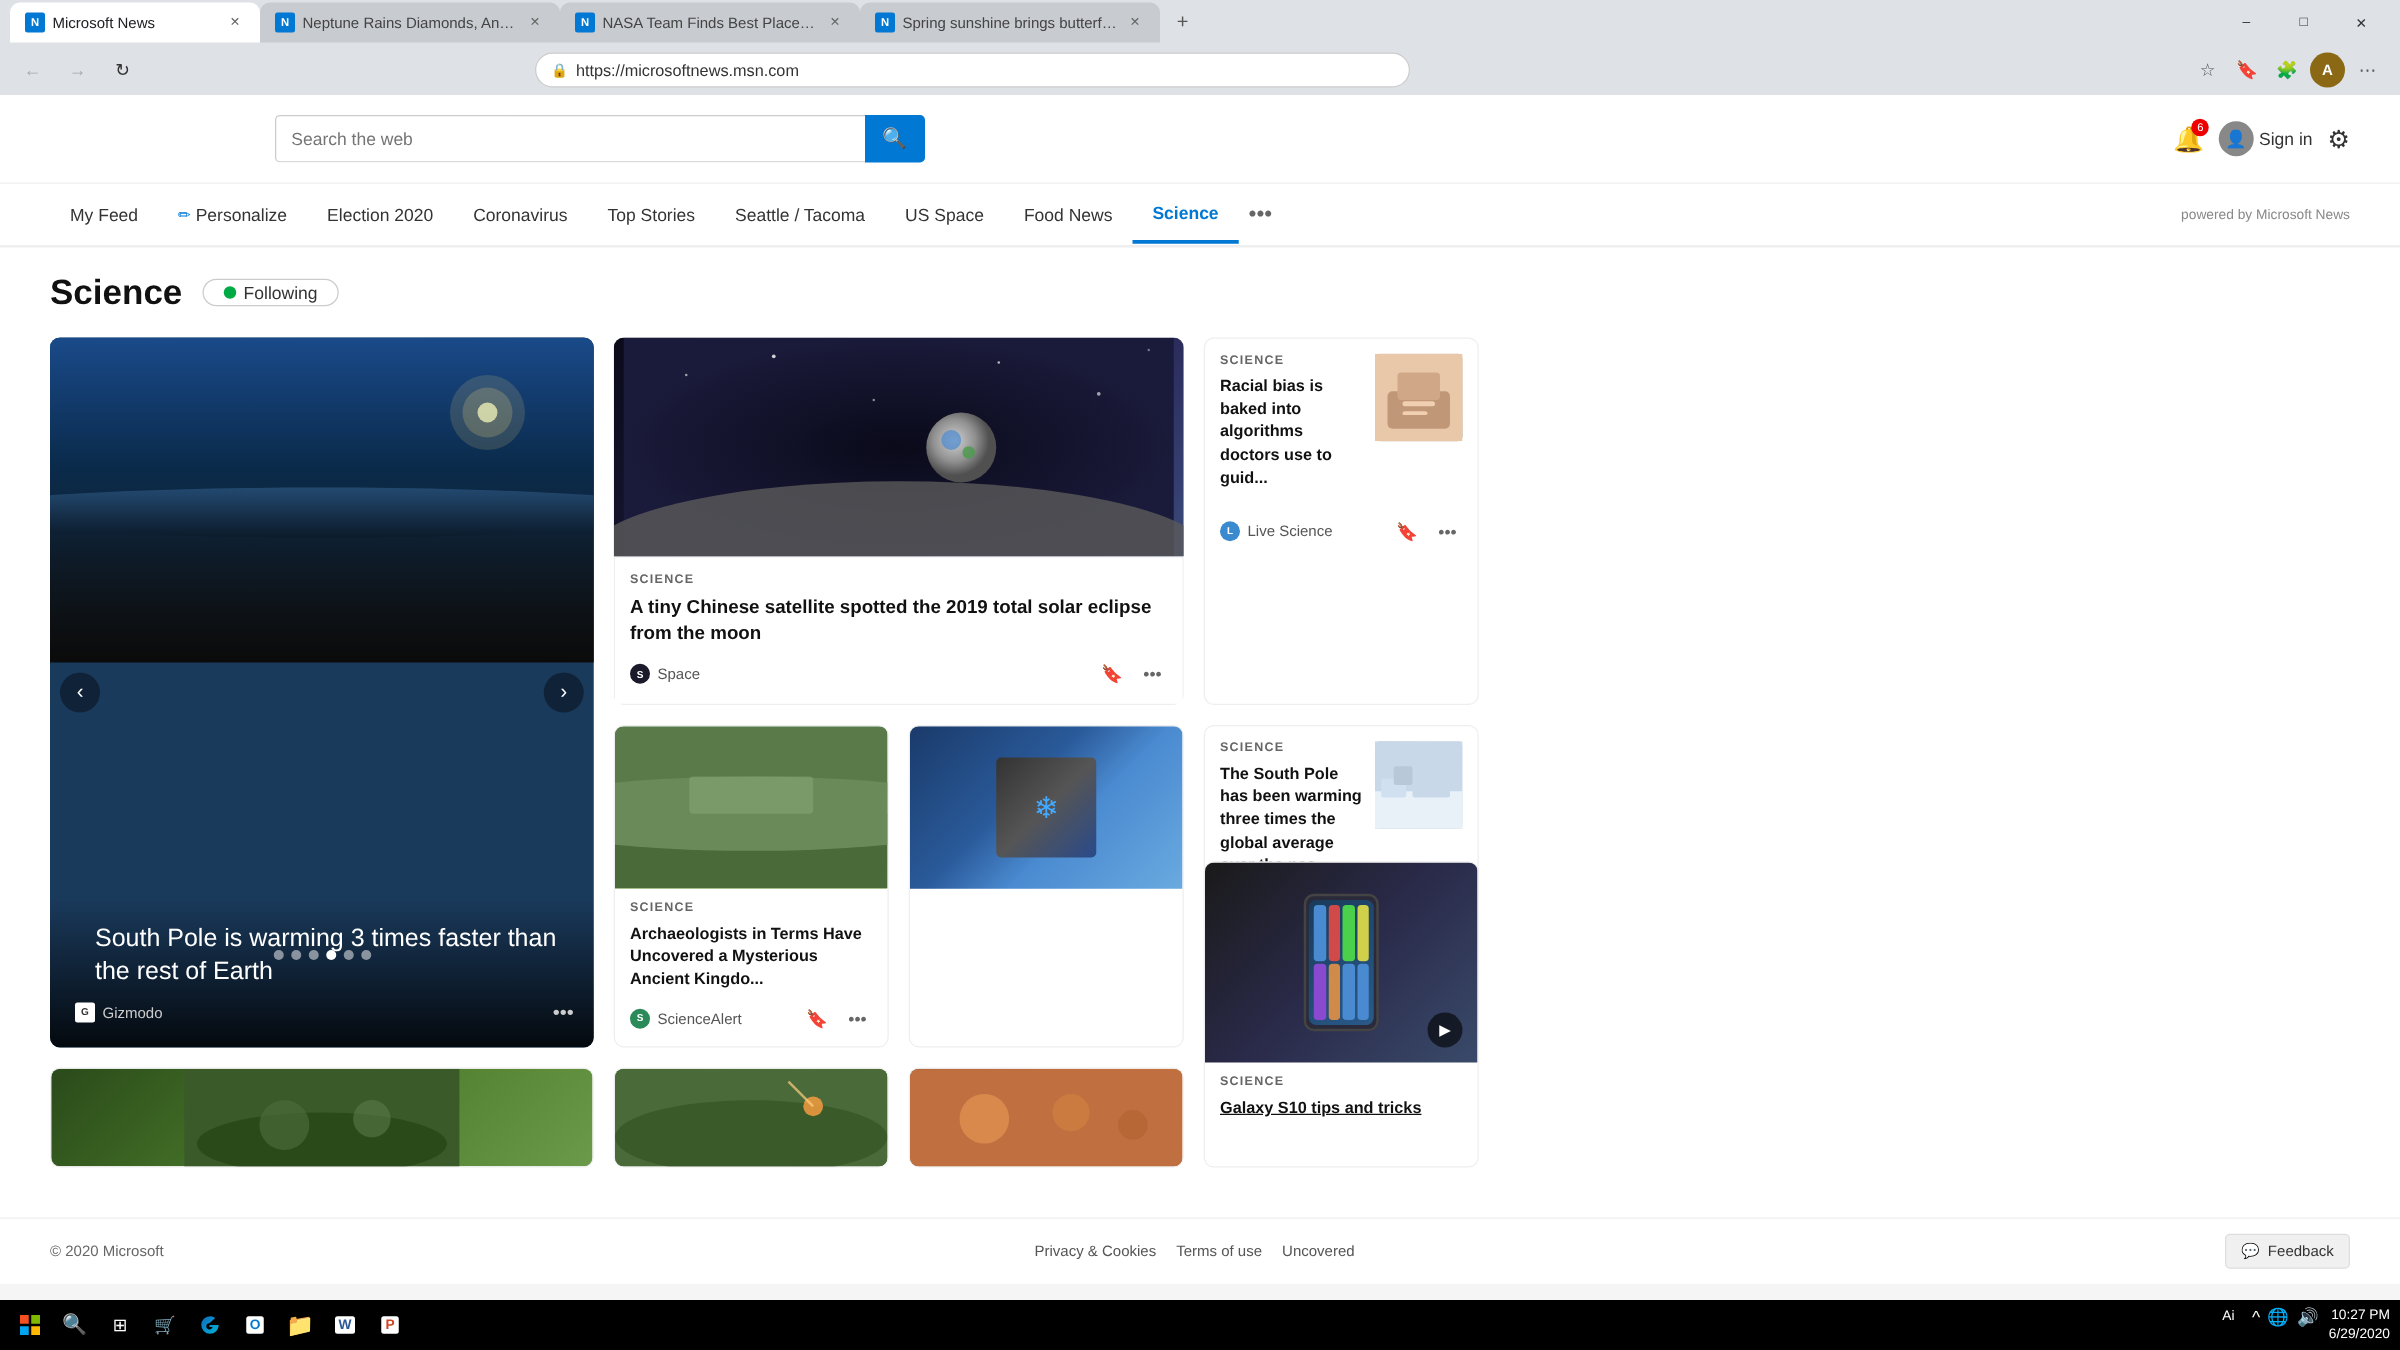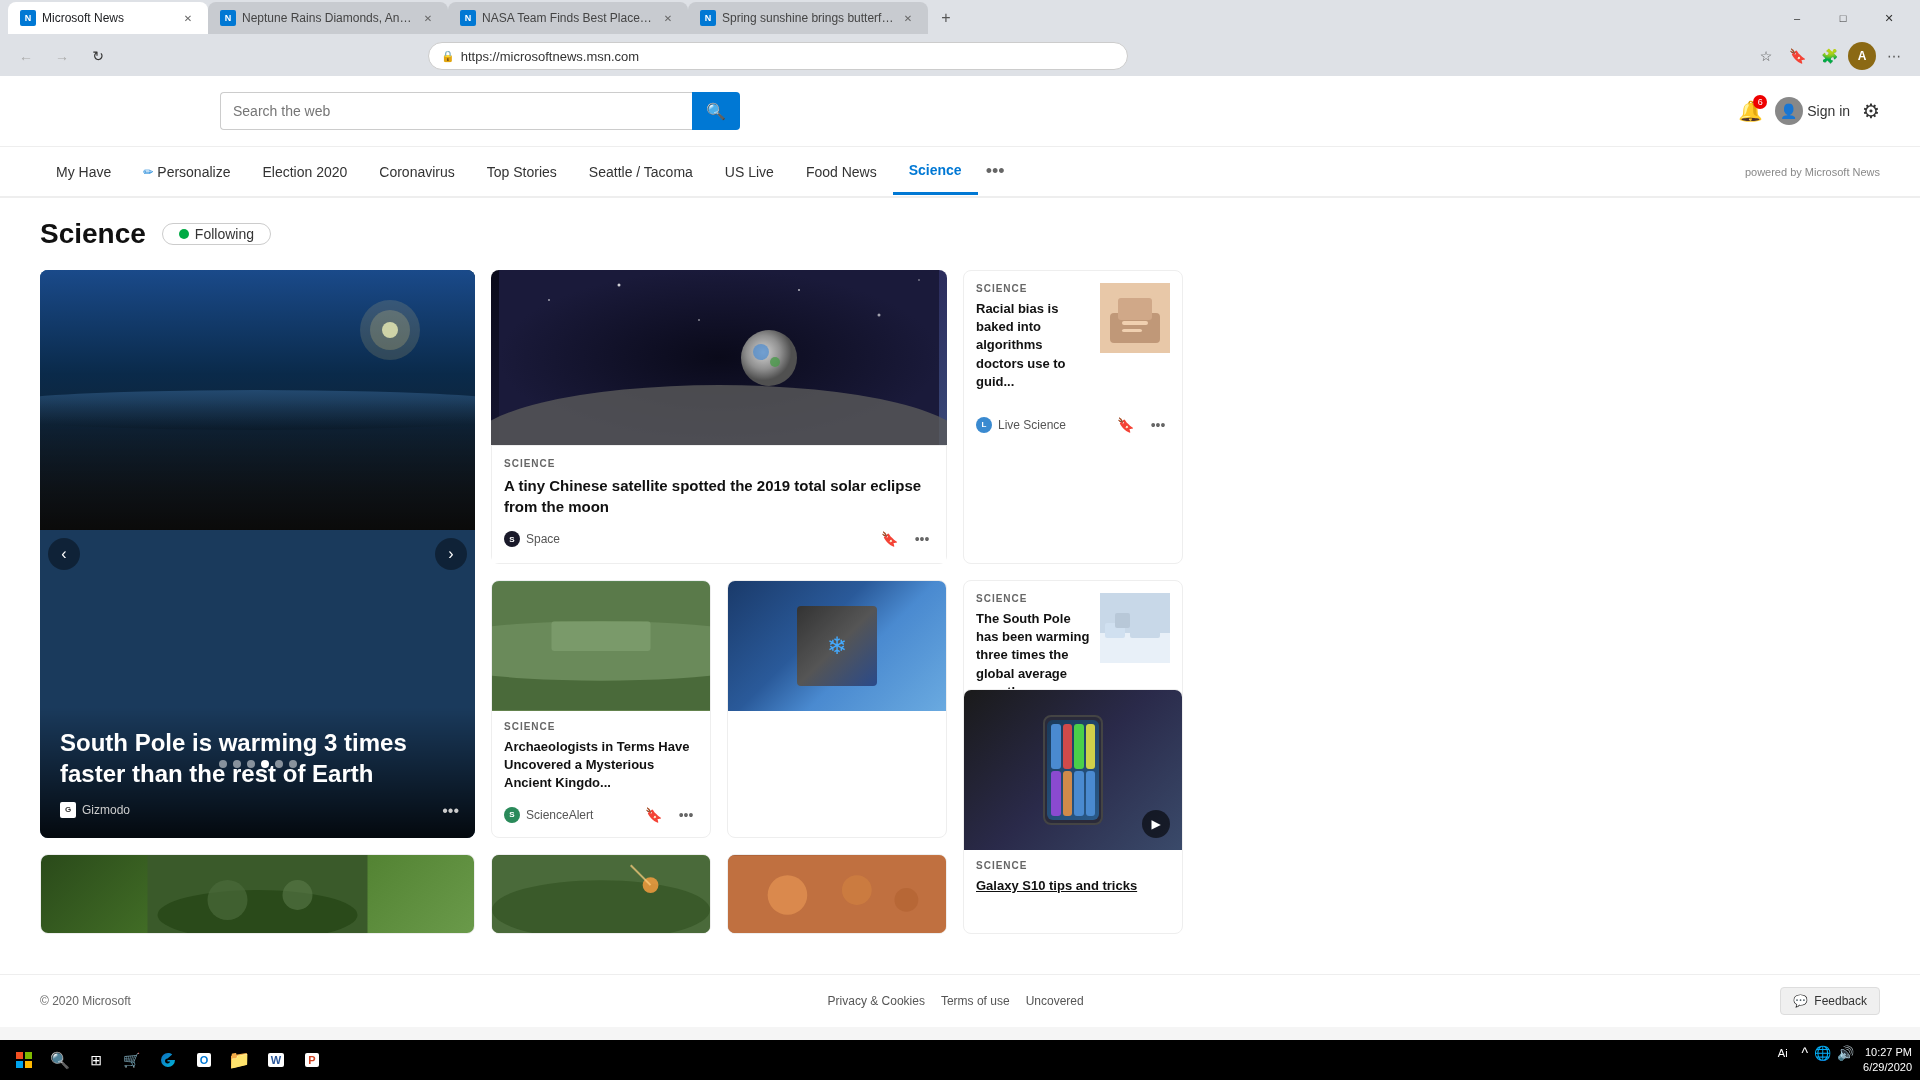--- a/index.html
+++ b/index.html
@@ -413,25 +413,26 @@
     .featured-content {
       position: absolute;
       bottom: 0;
       left: 0;
       right: 0;
       padding: 20px;
       background: linear-gradient(0deg, rgba(0,0,0,0.85) 0%, transparent 100%);
     }
 
     .featured-title {
-      font-size: 24px;
-      font-weight: 700;
+      font-size: 20px;
+      font-weight: 400;
       color: #fff;
       line-height: 1.3;
       margin-bottom: 12px;
+      margin-left: 16px;
     }
 
     .featured-source {
       display: flex;
       align-items: center;
       gap: 6px;
       color: #ccc;
       font-size: 12px;
     }
 
@@ -982,30 +983,30 @@
       </div>
       <div class="signin-btn">
         <div class="user-icon">👤</div>
         <span>Sign in</span>
       </div>
       <div class="gear-icon">⚙</div>
     </div>
   </div>
 
   <div class="nav-menu nav-scroll">
-    <a class="nav-item">My Have</a>
+    <a class="nav-item">My Feed</a>
     <a class="nav-item personalize">
       <span class="pencil-icon">✏</span>
       <span>Personalize</span>
     </a>
     <a class="nav-item">Election 2020</a>
     <a class="nav-item">Coronavirus</a>
     <a class="nav-item">Top Stories</a>
     <a class="nav-item">Seattle / Tacoma</a>
-    <a class="nav-item">US Live</a>
+    <a class="nav-item">US Space</a>
     <a class="nav-item">Food News</a>
     <a class="nav-item active">Science</a>
     <span class="more-btn">•••</span>
     <span class="powered-by">powered by Microsoft News</span>
   </div>
 
   <div class="content">
 
     <div class="page-header">
       <h1 class="page-title">Science</h1>

